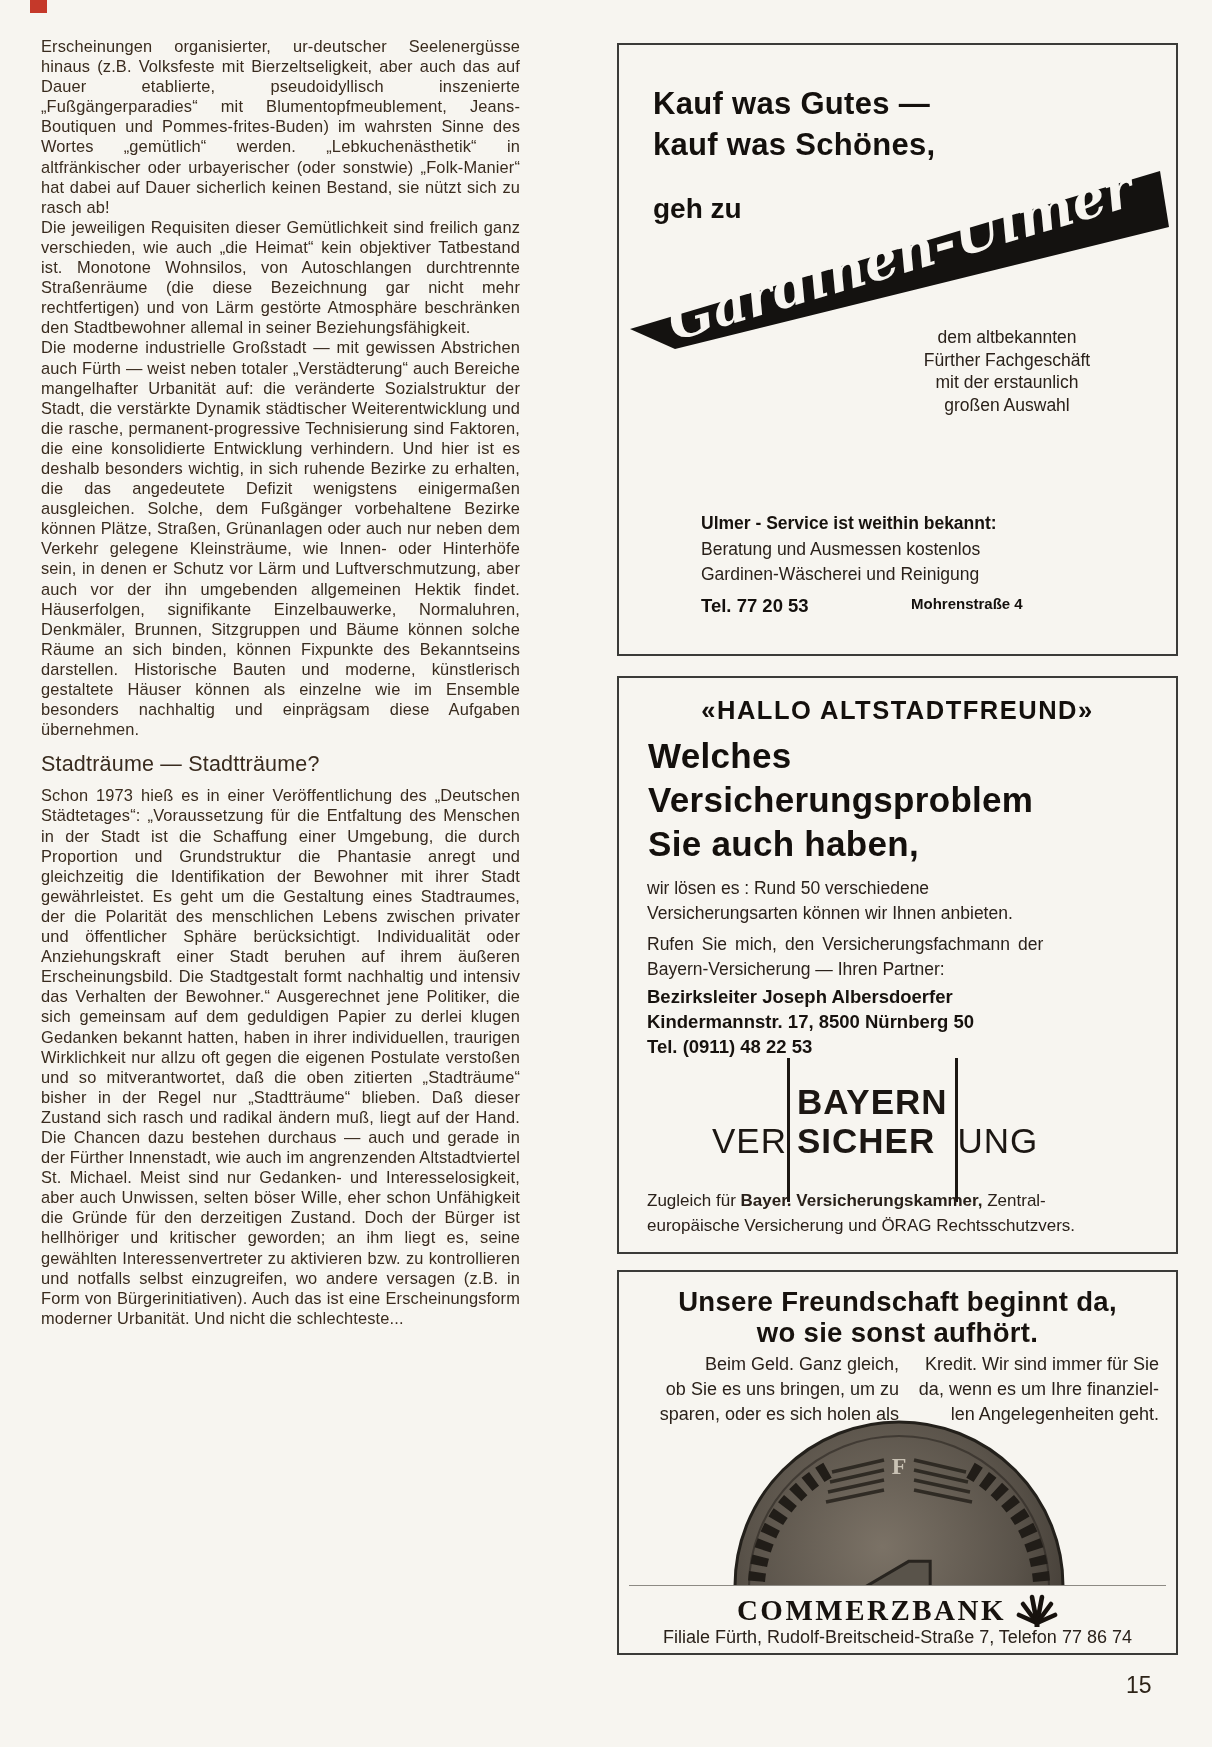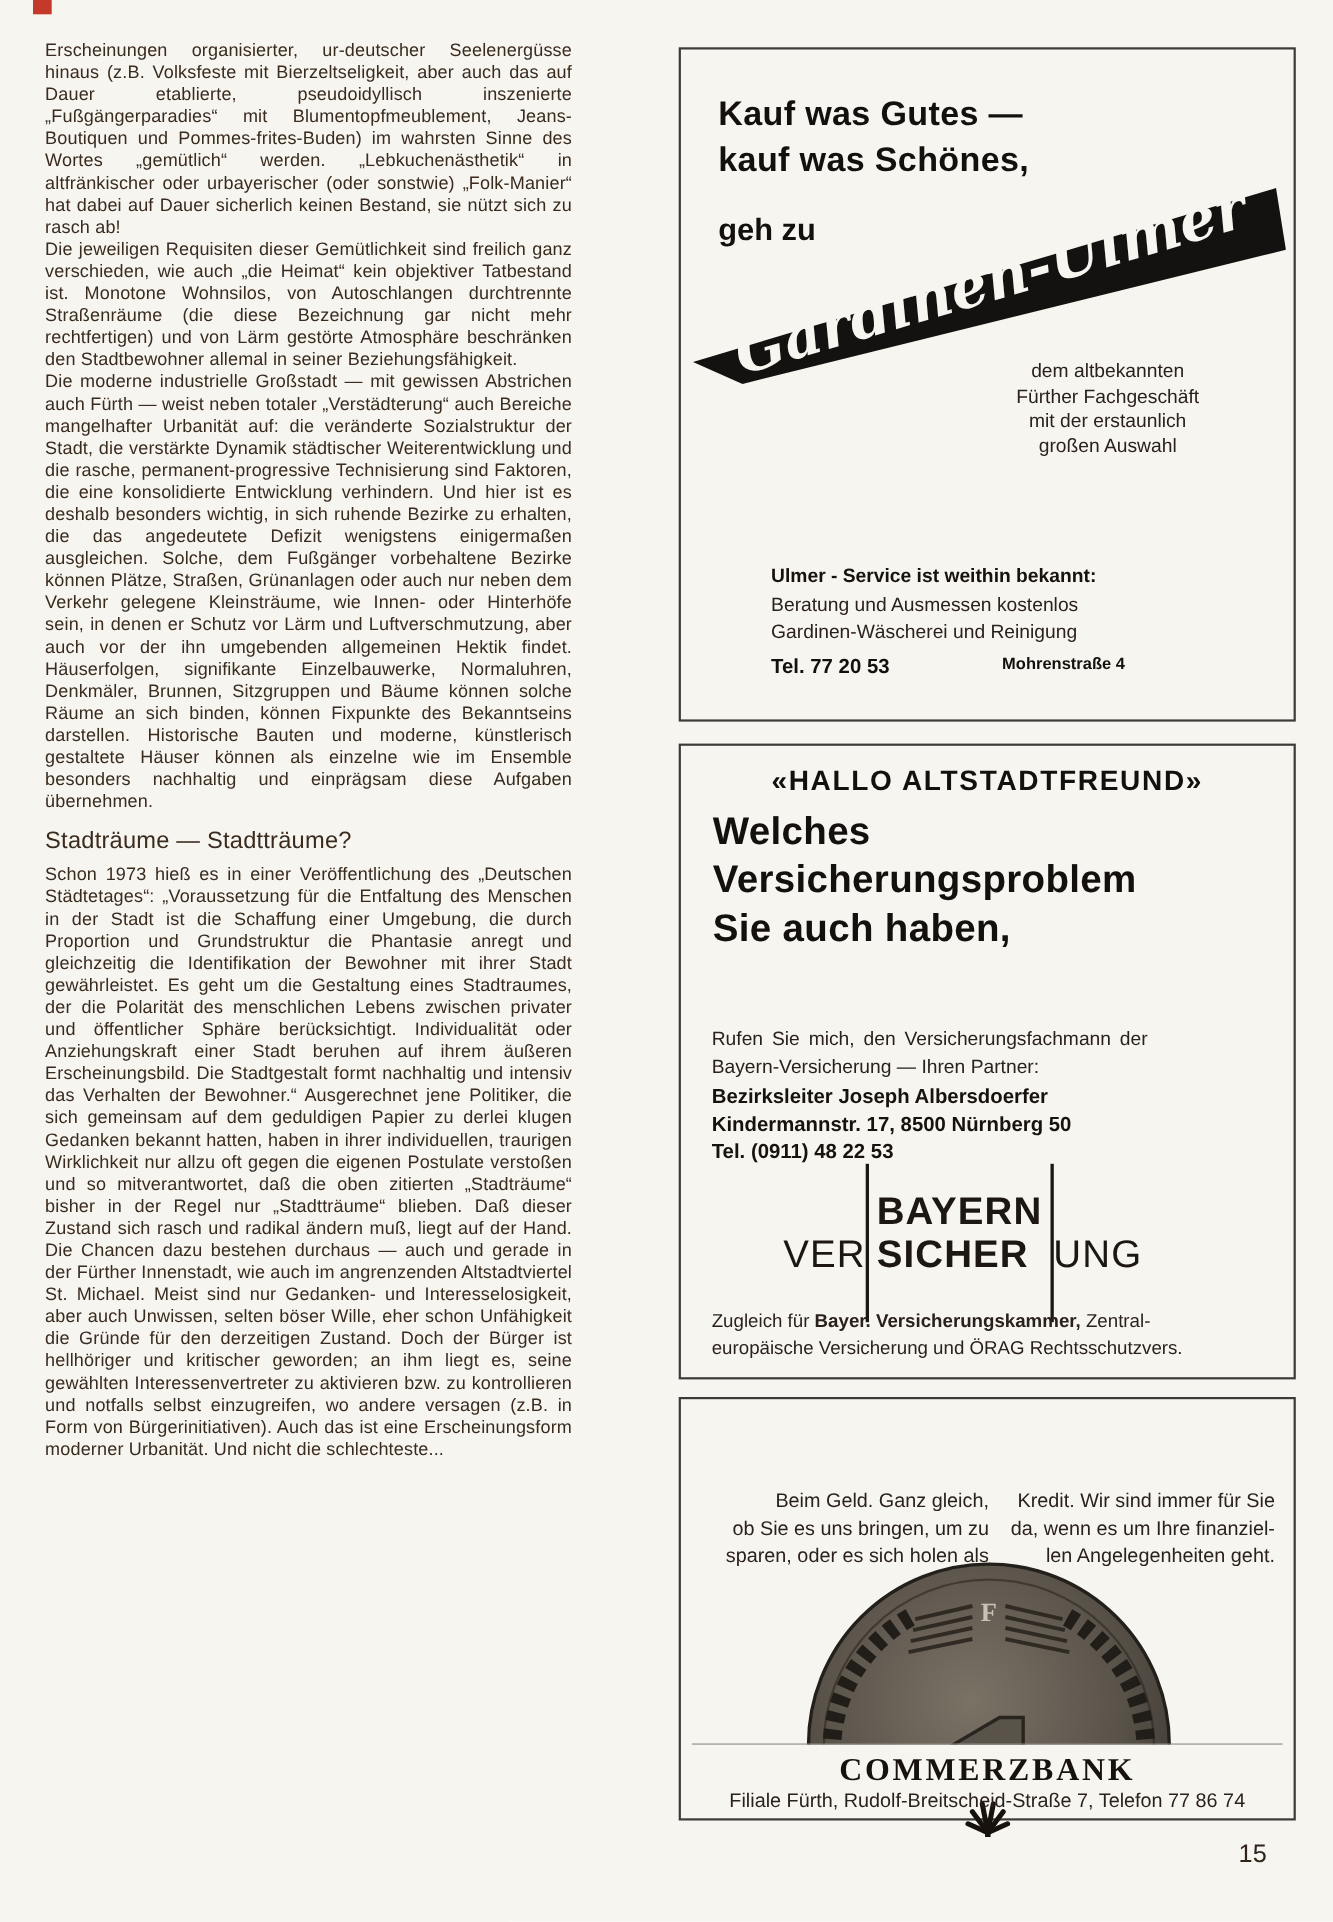--- a/index.html
+++ b/index.html
@@ -92,21 +92,21 @@
     left:0; top:14px; width:100%;
     text-align:center; font-size:27.5px; font-weight:bold; line-height:31px; letter-spacing:0.3px;
     color:#17120e;
   }
   .c-cols { left:20px; top:80px; width:520px; display:flex; }
   .c-col { width:50%; font-size:18px; line-height:25px; text-align:right; color:#2a211a; }
   .c-coin { left:113px; top:142px; width:334px; height:172px; overflow:hidden; }
   .c-line { left:10px; top:313px; width:537px; height:0; border-top:1.5px solid #8d8a84; }
   .c-brand-row {
     left:0; top:321px; width:100%;
-    display:flex; justify-content:center; align-items:center; gap:10px;flex-direction:column;
+    display:flex; justify-content:center; align-items:center; gap:10px;
   }
   .c-brand {
     font-family:"Liberation Serif", serif;
     font-size:29px; font-weight:bold; letter-spacing:2.5px; color:#17120e;
   }
   .c-footer { left:0; top:355px; width:100%; text-align:center; font-size:18px; color:#2a211a; }
   
   .page-number { position:absolute; left:1126px; top:1672px; font-size:23px; color:#2e2419; }
 </style>
 </head>
@@ -149,20 +149,24 @@
     <div class="abs g-addr">Mohrenstraße 4</div>
   </div>
 
   <div class="ad" id="ad-versicherung">
     <div class="abs v-kicker">«HALLO ALTSTADTFREUND»</div>
     <div class="abs v-head">
       <div>Welches</div>
       <div>Versicherungsproblem</div>
       <div>Sie auch haben,</div>
     </div>
+    <div class="abs v-body1">
+      <div>wir lösen es : Rund 50 verschiedene</div>
+      <div>Versicherungsarten können wir Ihnen anbieten.</div>
+    </div>
     <div class="abs v-body2">
       <span class="stretch">Rufen Sie mich, den Versicherungsfachmann der</span>
       <span>Bayern-Versicherung — Ihren Partner:</span>
     </div>
     <div class="abs v-contact">
       <div>Bezirksleiter Joseph Albersdoerfer</div>
       <div>Kindermannstr. 17, 8500 Nürnberg 50</div>
       <div>Tel. (0911) 48 22 53</div>
     </div>
     <div class="abs v-logo">
@@ -173,20 +177,24 @@
       </span>
       <span class="side">UNG</span>
     </div>
     <div class="abs v-footer">
       <div><span>Zugleich für </span><span class="b">Bayer. Versicherungskammer,</span><span> Zentral-</span></div>
       <div>europäische Versicherung und ÖRAG Rechtsschutzvers.</div>
     </div>
   </div>
 
   <div class="ad" id="ad-commerzbank">
+    <div class="abs c-head">
+      <div>Unsere Freundschaft beginnt da,</div>
+      <div>wo sie sonst aufhört.</div>
+    </div>
     <div class="abs c-cols">
       <div class="c-col">
         <div>Beim Geld. Ganz gleich,</div>
         <div>ob Sie es uns bringen, um zu</div>
         <div>sparen, oder es sich holen als</div>
       </div>
       <div class="c-col">
         <div>Kredit. Wir sind immer für Sie</div>
         <div>da, wenn es um Ihre finanziel-</div>
         <div>len Angelegenheiten geht.</div>

